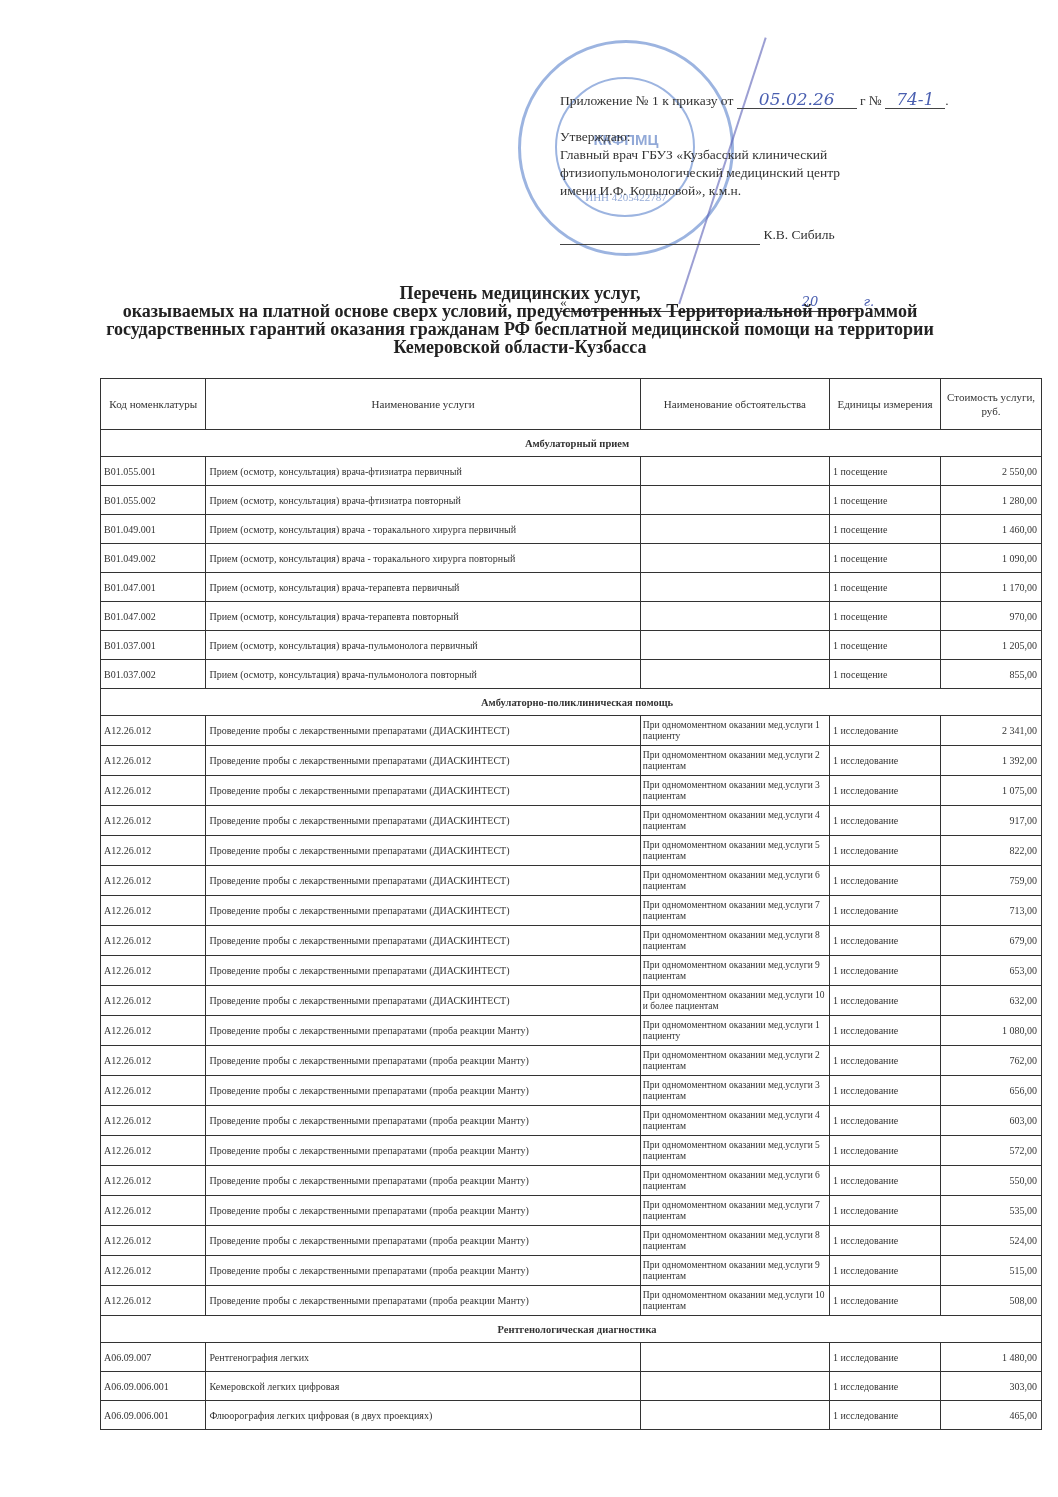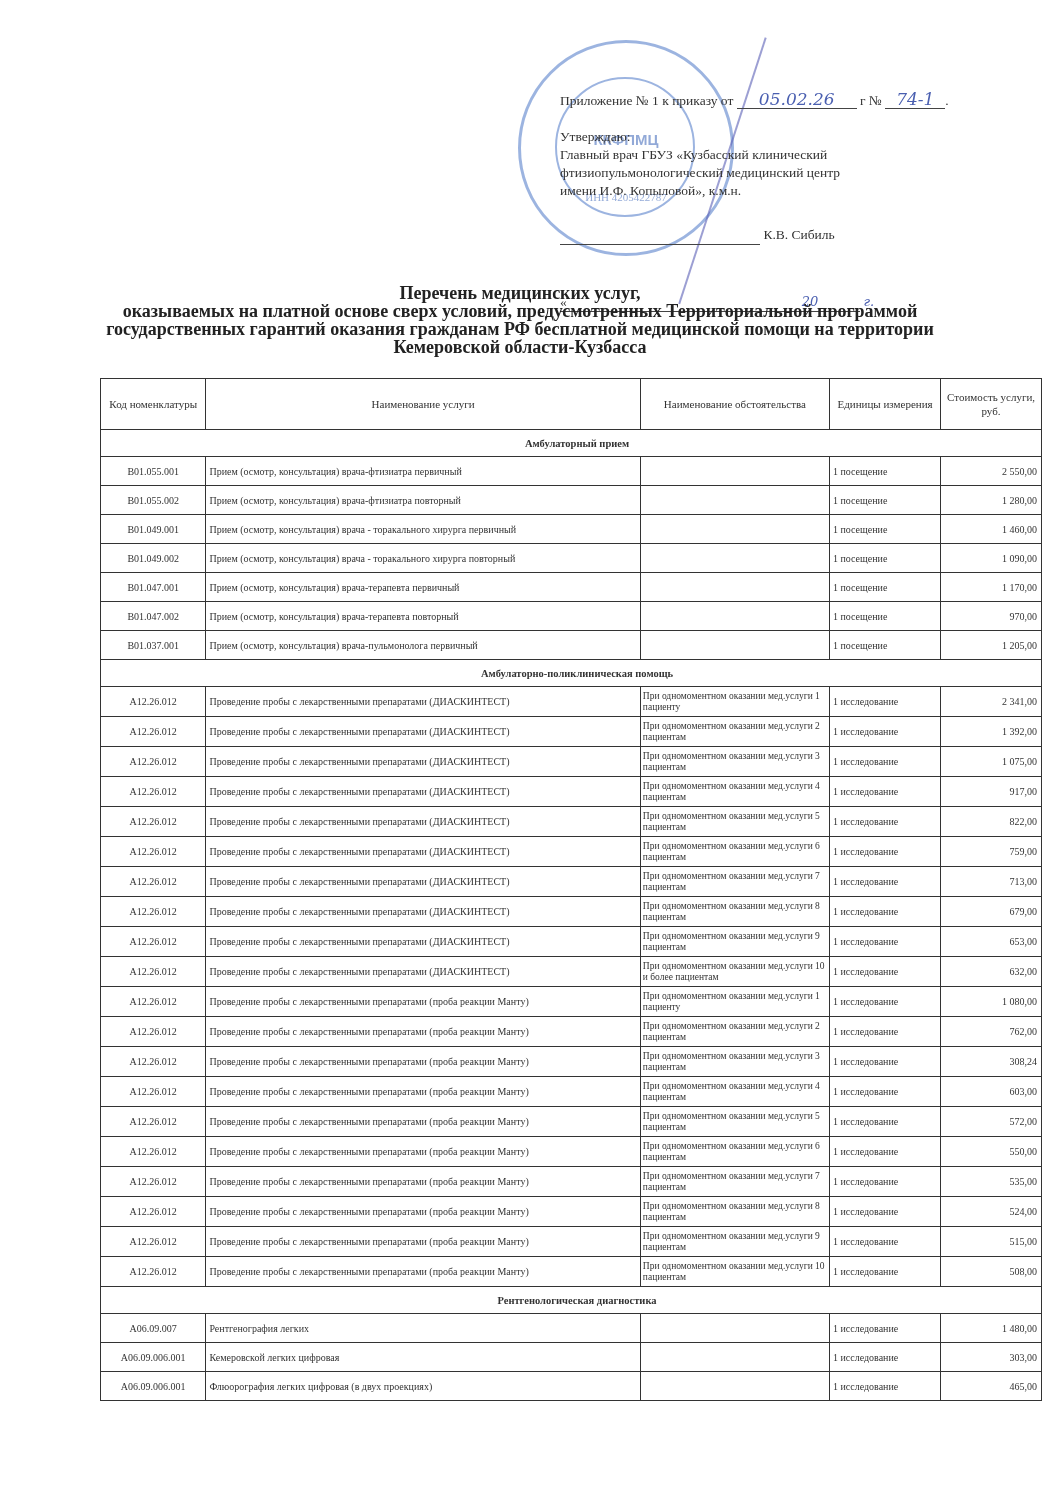--- a/index.html
+++ b/index.html
@@ -10,21 +10,21 @@
   .ul { display:inline-block; border-bottom:1px solid #444; text-align:center; }
   .stamp { position:absolute; left:518px; top:40px; width:210px; height:210px; border-radius:50%; border:3px solid #4d78c8; opacity:0.55; }
   .stamp .inner { position:absolute; left:34px; top:34px; width:136px; height:136px; border-radius:50%; border:2px solid #4d78c8; }
   .stamp .center { position:absolute; left:0; right:0; top:88px; text-align:center; font-family:"Liberation Sans", sans-serif; font-weight:bold; color:#3a64b8; font-size:15px; }
   .stamp .inn { position:absolute; left:0; right:0; top:148px; text-align:center; font-size:11px; color:#3a64b8; }
   .signature { position:absolute; left:720px; top:40px; width:60px; height:280px; border-left:2px solid #5a5fb5; transform:rotate(18deg); opacity:0.6; }
   .title { position:absolute; left:100px; top:284px; width:840px; text-align:center; font-size:18px; font-weight:bold; line-height:18px; color:#222;font-family:Liberation Serif, serif; }
   table { position:absolute; left:100px; top:378px; width:942px; border-collapse:collapse; font-size:10px; color:#333; }
   td, th { border:1px solid #333; padding:0 3px; height:26px; }
   th { font-weight:normal; font-size:11px; height:50px; text-align:center; line-height:14px; }
-  td.code { width:85px;text-align:center; }
+  td.code { width:85px; }
   td.name { width:372px; }
   td.circ { width:160px; font-size:9.5px; line-height:11px; padding:1px 2px; }
   td.unit { width:90px; }
   td.price { width:80px; text-align:right; padding-right:4px; }
   tr.section td { text-align:center; font-weight:bold; font-size:10.5px; height:26px;padding-left:15px; }
   tr.row2 td { height:27px; }
 </style>
 </head>
 <body>
 
@@ -123,20 +123,27 @@
         <td class="unit">1 посещение</td>
         <td class="price">970,00</td>
       </tr>
       <tr>
         <td class="code">B01.037.001</td>
         <td class="name">Прием (осмотр, консультация) врача-пульмонолога первичный</td>
         <td class="circ"></td>
         <td class="unit">1 посещение</td>
         <td class="price">1 205,00</td>
       </tr>
+      <tr>
+        <td class="code">B01.037.002</td>
+        <td class="name">Прием (осмотр, консультация) врача-пульмонолога повторный</td>
+        <td class="circ"></td>
+        <td class="unit">1 посещение</td>
+        <td class="price">855,00</td>
+      </tr>
       <tr class="section">
         <td colspan="5">Амбулаторно-поликлиническая помощь</td>
       </tr>
       <tr class="row2">
         <td class="code">A12.26.012</td>
         <td class="name">Проведение пробы с лекарственными препаратами (ДИАСКИНТЕСТ)</td>
         <td class="circ">При одномоментном оказании мед.услуги 1 пациенту</td>
         <td class="unit">1 исследование</td>
         <td class="price">2 341,00</td>
       </tr>
@@ -215,21 +222,21 @@
         <td class="name">Проведение пробы с лекарственными препаратами (проба реакции Манту)</td>
         <td class="circ">При одномоментном оказании мед.услуги 2 пациентам</td>
         <td class="unit">1 исследование</td>
         <td class="price">762,00</td>
       </tr>
       <tr class="row2">
         <td class="code">A12.26.012</td>
         <td class="name">Проведение пробы с лекарственными препаратами (проба реакции Манту)</td>
         <td class="circ">При одномоментном оказании мед.услуги 3 пациентам</td>
         <td class="unit">1 исследование</td>
-        <td class="price">308,24</td>
+        <td class="price">656,00</td>
       </tr>
       <tr class="row2">
         <td class="code">A12.26.012</td>
         <td class="name">Проведение пробы с лекарственными препаратами (проба реакции Манту)</td>
         <td class="circ">При одномоментном оказании мед.услуги 4 пациентам</td>
         <td class="unit">1 исследование</td>
         <td class="price">603,00</td>
       </tr>
       <tr class="row2">
         <td class="code">A12.26.012</td>

